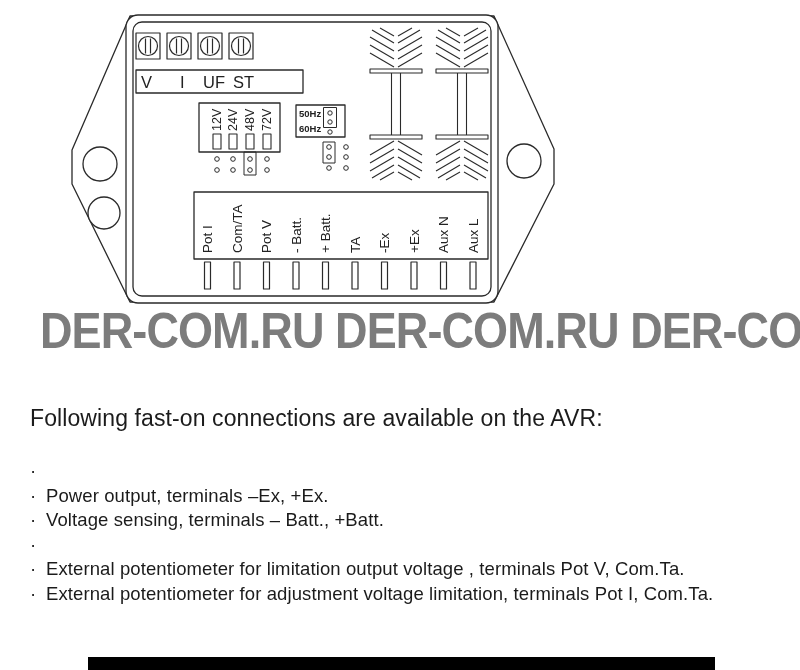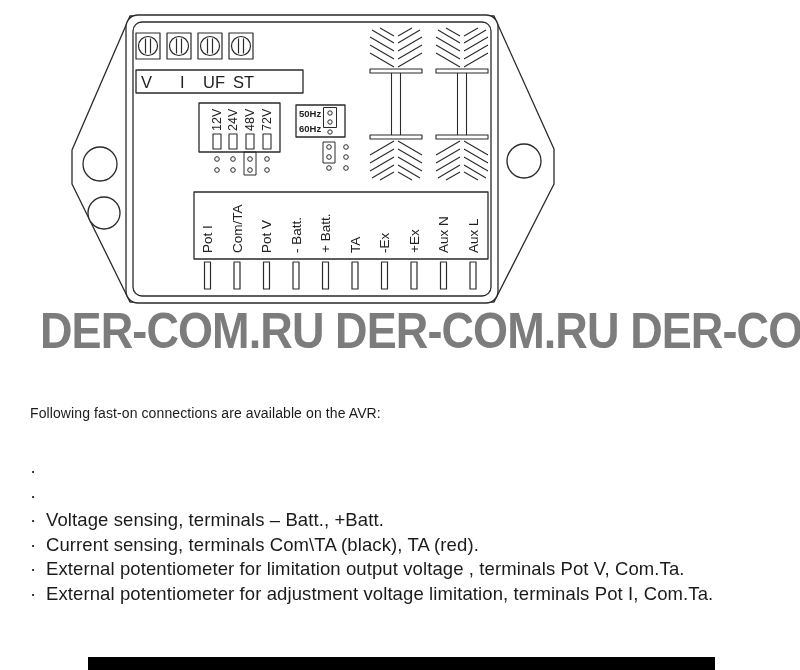--- a/index.html
+++ b/index.html
@@ -11,21 +11,21 @@
   .diagram { position:absolute; left:0; top:0; }
   .watermark {
     position:absolute; left:0; top:301px; width:800px; height:60px;
     line-height:60px; text-align:center; white-space:nowrap;
     font-family:"Liberation Sans", sans-serif;
     font-size:50px; font-weight:700; letter-spacing:-1px;
     transform:scaleX(0.90); transform-origin:50% 50%;
   }
   .desc-heading {
     position:absolute; left:30px; top:405px;
-    font-size:14px; color:#1b1b1b; letter-spacing:0.1px;
+    font-size:23px; color:#1b1b1b; letter-spacing:0.1px;
   }
   .desc-bullets { position:absolute; left:30px; top:459px; }
   .bullet-row {
     display:flex; font-size:18.5px; color:#1b1b1b;
     line-height:24.6px; letter-spacing:0.1px;
   }
   .bullet-dot { width:16px; flex:0 0 16px; }
   .bottom-bar {
     position:absolute; left:88px; top:657px; width:627px; height:13px;
     background:#000;
@@ -198,28 +198,28 @@
   <div class="watermark" style="color: rgb(124, 124, 124);">DER-COM.RU DER-COM.RU DER-COM.RU</div>
 
   <div class="desc-heading">Following fast-on connections are available on the AVR:</div>
 
   <div class="desc-bullets">
     <div class="bullet-row">
       <span class="bullet-dot">·</span>
     </div>
     <div class="bullet-row">
       <span class="bullet-dot">·</span>
+      <span>Power output, terminals –Ex, +Ex.</span>
     </div>
     <div class="bullet-row">
       <span class="bullet-dot">·</span>
       <span>Voltage sensing, terminals – Batt., +Batt.</span>
     </div>
     <div class="bullet-row">
       <span class="bullet-dot">·</span>
-      <span>Current sensing, terminals Com\TA (black), TA (red).</span>
     </div>
     <div class="bullet-row">
       <span class="bullet-dot">·</span>
       <span>External potentiometer for limitation output voltage , terminals Pot V, Com.Ta.</span>
     </div>
     <div class="bullet-row">
         <span class="bullet-dot">·</span>
         <span>External potentiometer for adjustment voltage limitation, terminals Pot I, Com.Ta.</span>
       </div>
   </div>

